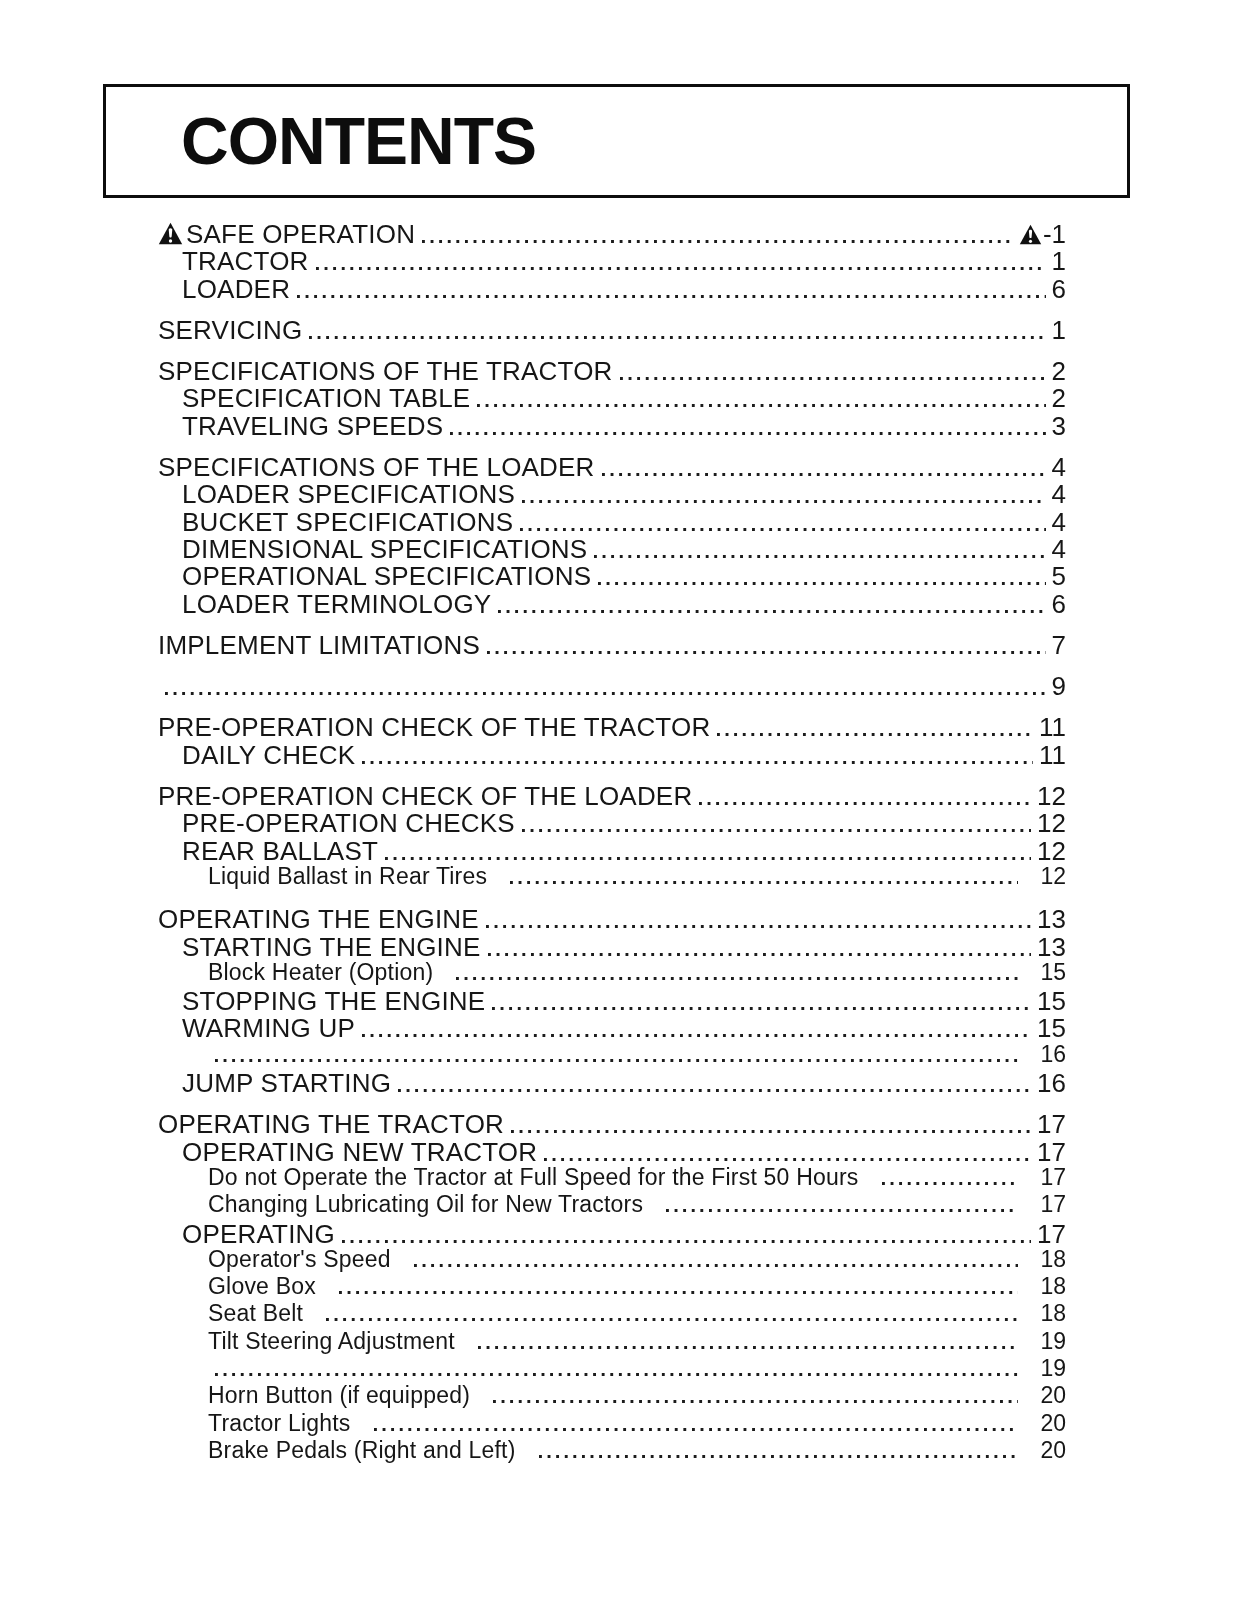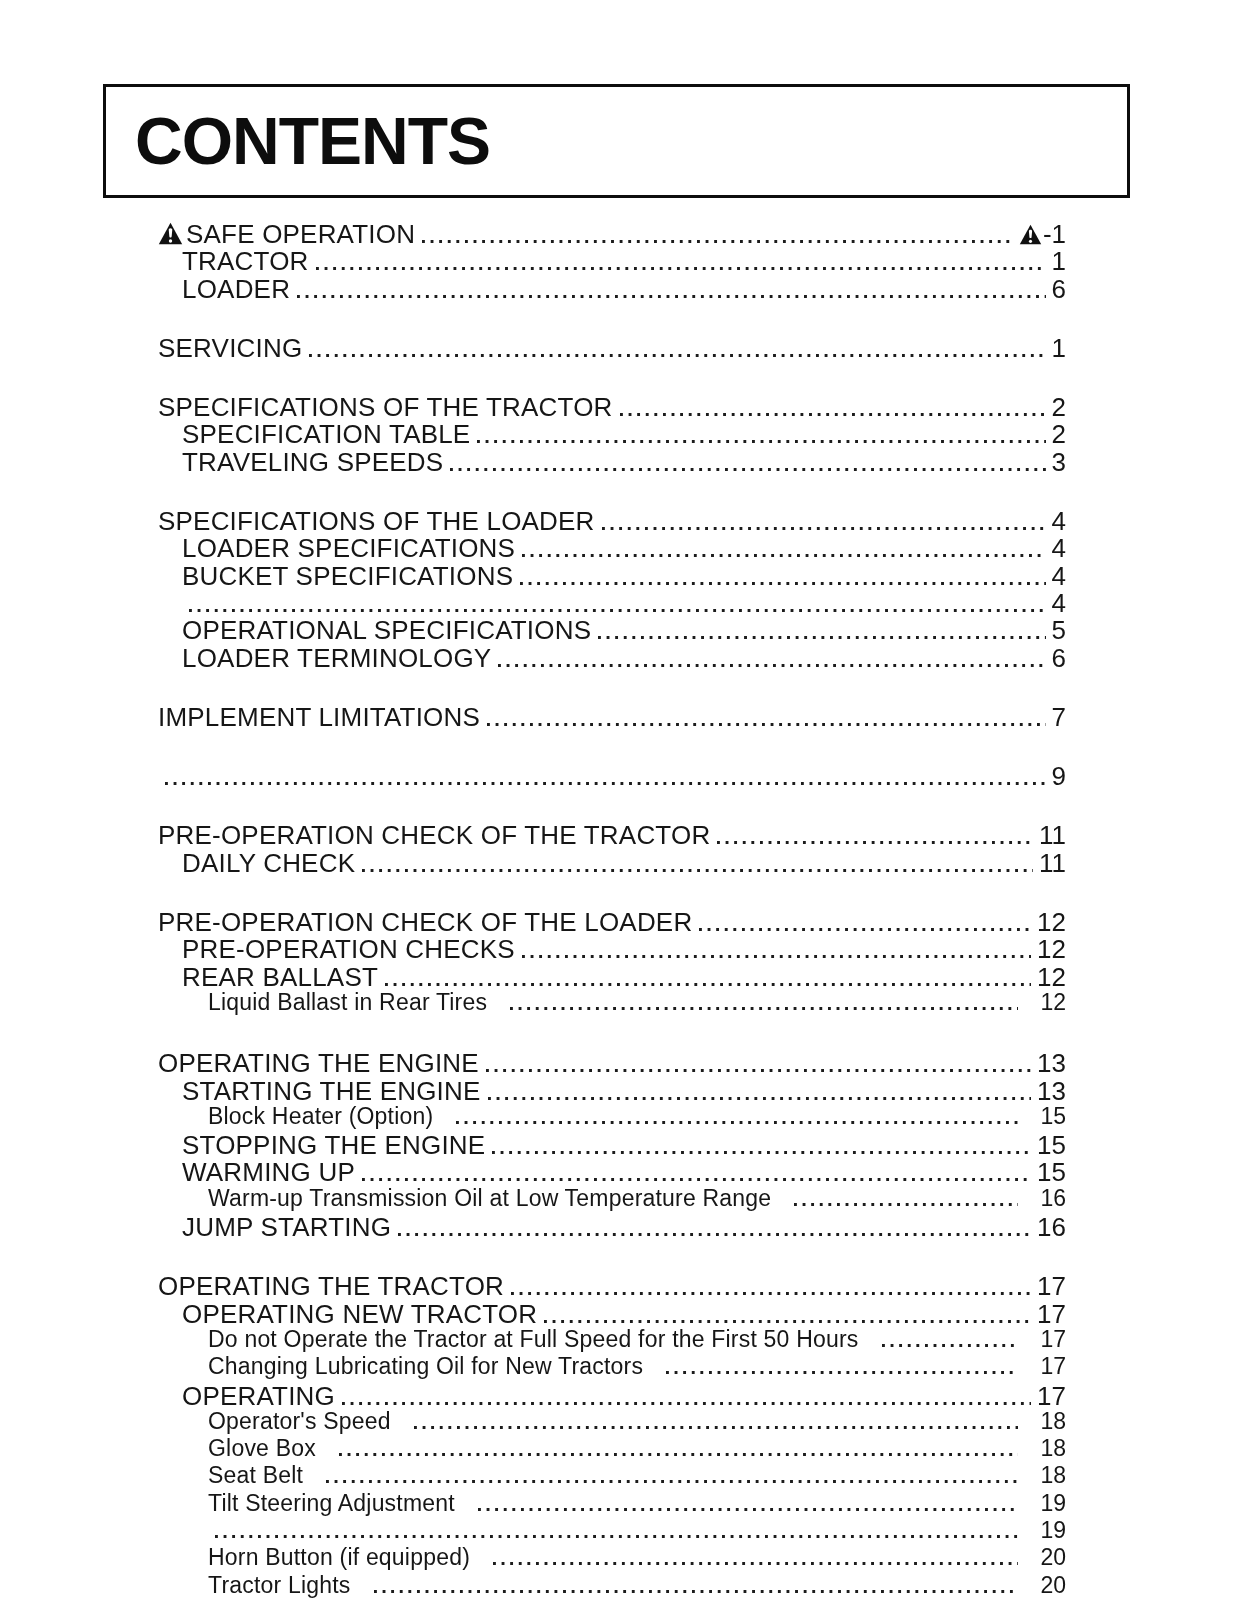--- a/index.html
+++ b/index.html
@@ -24,20 +24,21 @@
   .contents-box {
     position: absolute;
     left: 103px;
     top: 84px;
     width: 1027px;
     height: 114px;
     border: 3px solid #0d0d0d;
     box-sizing: border-box;
     display: flex;
     align-items: center;
+    padding-left: 46px;
   }
   .contents-title {
     margin: 0;
     padding-left: 29px;
     font-size: 66px;
     font-weight: bold;
     letter-spacing: -1px;
     color: #0d0d0d;
     line-height: 1;
   }
@@ -49,21 +50,21 @@
     right: 170px;
   }
   .toc-row {
     display: flex;
     align-items: baseline;
     height: 27.3px;
     font-size: 26px;
     white-space: nowrap;
   }
   .toc-row.section-start {
-    margin-top: 32px;
+    margin-top: 14px;
   }
   .toc-row.level-2 { padding-left: 24px; }
   .toc-row.level-3 { padding-left: 50px; font-size: 23px; gap: 16px; }
   .toc-label {
     flex: 0 0 auto;
     letter-spacing: 0.2px;
   }
   .leader {
     flex: 1 1 auto;
     min-width: 14px;
@@ -187,20 +188,21 @@
 
     <span class="toc-label">BUCKET SPECIFICATIONS</span>
     <span class="leader"></span>
     <span class="toc-page">
 
       <span class="page-num">4</span>
     </span>
   </div>
       <div class="toc-row level-2">
 
+    <span class="toc-label">DIMENSIONAL SPECIFICATIONS</span>
     <span class="leader"></span>
     <span class="toc-page">
 
       <span class="page-num">4</span>
     </span>
   </div>
       <div class="toc-row level-2">
 
     <span class="toc-label">OPERATIONAL SPECIFICATIONS</span>
     <span class="leader"></span>
@@ -329,21 +331,20 @@
 
     <span class="toc-label">WARMING UP</span>
     <span class="leader"></span>
     <span class="toc-page">
 
       <span class="page-num">15</span>
     </span>
   </div>
       <div class="toc-row level-3">
 
-    <span class="toc-label">Warm-up Transmission Oil at Low Temperature Range</span>
     <span class="leader"></span>
     <span class="toc-page">
 
       <span class="page-num">16</span>
     </span>
   </div>
       <div class="toc-row level-2">
 
     <span class="toc-label">JUMP STARTING</span>
     <span class="leader"></span>

